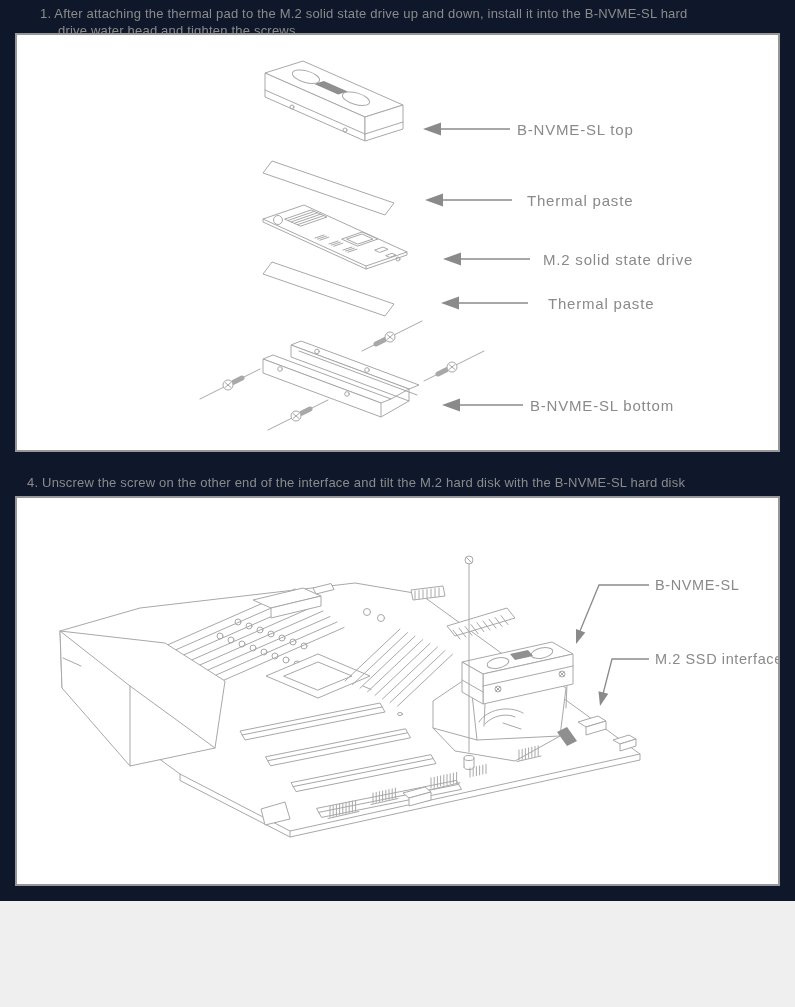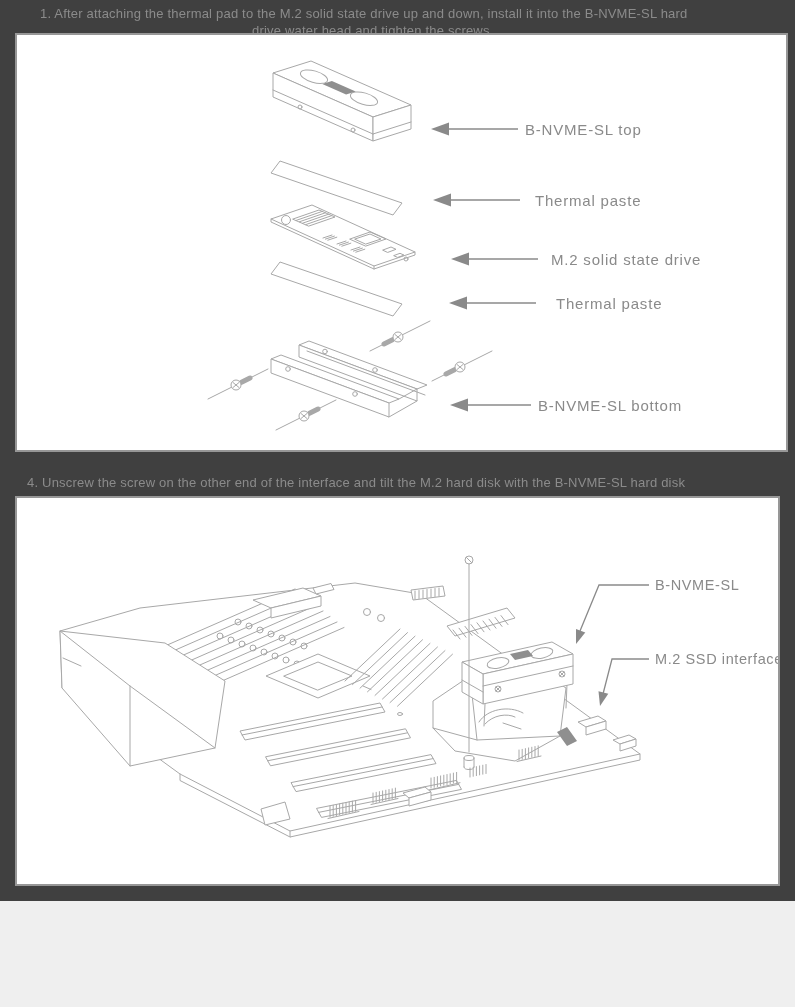--- a/index.html
+++ b/index.html
@@ -1,20 +1,20 @@
 <!DOCTYPE html>
 <html><head>
 <meta charset="utf-8">
 <style>
   html,body{margin:0;padding:0;background:#ffffff;}
-  .page{position:relative;width:795px;height:1007px;background:#404040;overflow:hidden;
+  .page{position:relative;width:795px;height:1007px;background:#0f172a;overflow:hidden;
         font-family:"Liberation Sans",sans-serif;}
   .step{position:absolute;color:#8b8b8b;font-size:13px;line-height:17px;letter-spacing:.2px;}
   .step div{white-space:nowrap;}
-  .step .indent{padding-left:18px;text-align:center;}
+  .step .indent{padding-left:18px;}
   .panel{position:absolute;left:15px;width:761px;border:2px solid #979797;background:#ffffff;}
   .panel svg{display:block;}
   .footer{position:absolute;left:0;top:901px;width:795px;height:106px;background:#efefef;}
   .ln{stroke:#a8a8a8;fill:none;stroke-width:1;stroke-linejoin:round;stroke-linecap:round;}
   .fw{stroke:#a8a8a8;fill:#ffffff;stroke-width:1;stroke-linejoin:round;}
   .dk{fill:#8f8f8f;stroke:none;}
   .thick{stroke:#a8a8a8;stroke-width:5;fill:none;stroke-linecap:round;}
   .ar{stroke:#8a8a8a;stroke-width:1.3;fill:none;}
   .ah{fill:#8a8a8a;stroke:none;}
   .lbl{fill:#8a8a8a;font-family:"Liberation Sans",sans-serif;font-size:15px;letter-spacing:.8px;}
@@ -23,21 +23,21 @@
 </head>
 <body>
 
 <div class="page">
 
   <div class="step" style="left:40px;top:5px;">
     <div>1. After attaching the thermal pad to the M.2 solid state drive up and down, install it into the B-NVME-SL hard</div>
     <div class="indent">drive water head and tighten the screws.</div>
   </div>
 
-  <div class="panel" style="top:33px;height:415px;padding-left:8px;">
+  <div class="panel" style="top:33px;height:415px;">
     <svg viewBox="2 2 761 415" width="761" height="415">
 
       <g>
         <path class="fw" d="M250,40 L288,28 L388,72 L350,84 Z"></path>
         <path class="fw" d="M250,40 L350,84 L350,108 L250,64 Z"></path>
         <path class="fw" d="M350,84 L388,72 L388,96 L350,108 Z"></path>
         <path class="ln" d="M250,57 L350,101 M350,101 L388,89"></path>
         <ellipse class="ln" cx="291" cy="43.7" rx="14" ry="5.8" transform="rotate(16 291 43.7)"></ellipse>
         <ellipse class="ln" cx="341" cy="65.7" rx="14" ry="5.8" transform="rotate(16 341 65.7)"></ellipse>
         <path class="dk" d="M299.3,51 L323.1,61.4 L332.7,58.4 L308.9,48 Z"></path>

